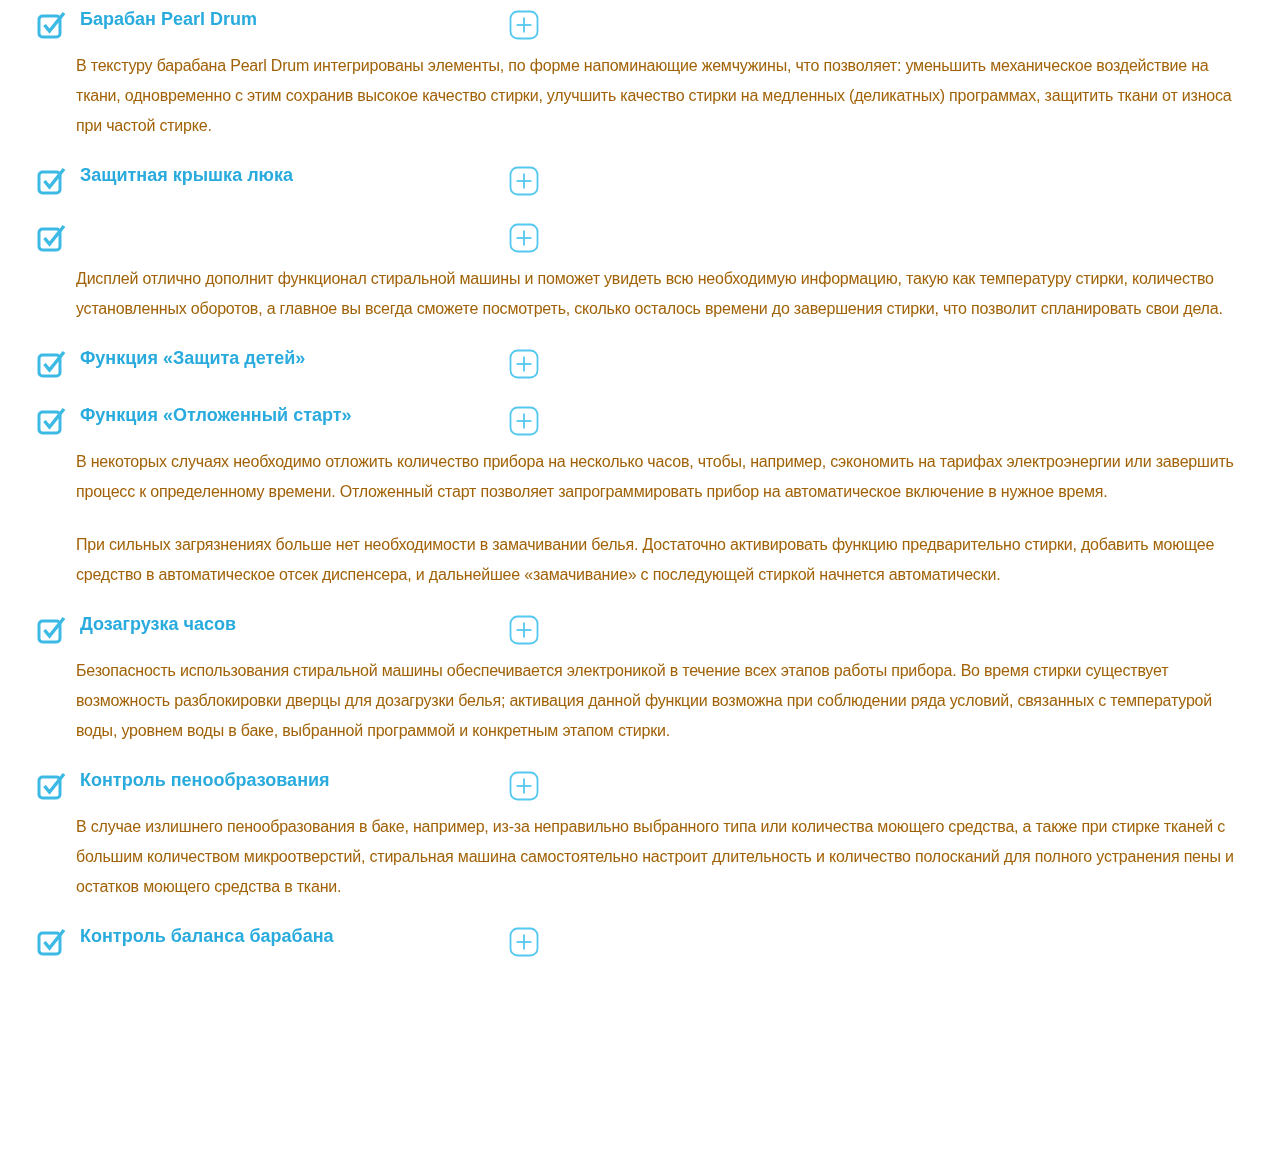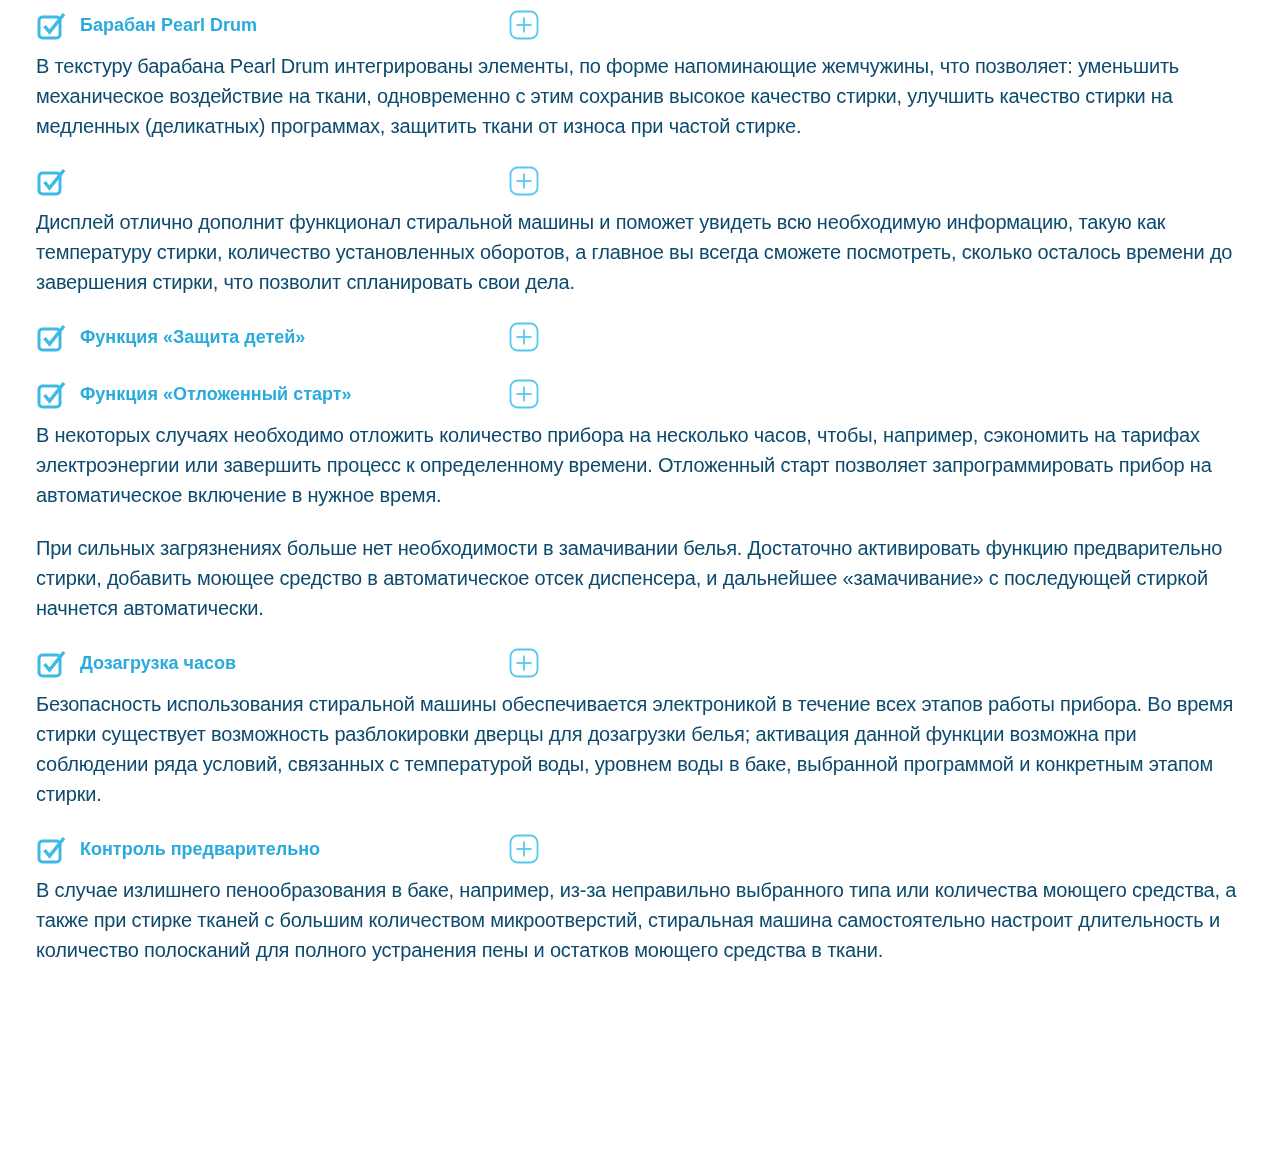--- a/index.html
+++ b/index.html
@@ -10,21 +10,21 @@
   }
   body {
     height: 1159px;
     overflow: hidden;
     padding: 8px 28px 0 36px;
   }
   .feature { margin-bottom: 23px; }
   .feature-header {
     position: relative;
     display: flex;
-    align-items: center;
+    align-items: flex-start;
     min-height: 34px;
     margin-bottom: 9px;
   }
   .check-icon {
     flex: 0 0 auto;
     width: 32px;
     height: 32px;
     margin-right: 12px;
     display: inline-block;
   }
@@ -46,25 +46,26 @@
     background: transparent;
     border: none;
     padding: 0;
     cursor: pointer;
     display: inline-flex;
     align-items: center;
     justify-content: center;
   }
   .plus-icon { width: 30px; height: 30px; display: inline-block; }
   .feature-desc {
-    color: #0c4a6e;
-    font-size: 20px;
+    color: #a16207;
+    font-size: 16px;
     letter-spacing: -0.2px;
     line-height: 30px;
     max-width: 1213px;
+    margin-left: 40px;
   }
 </style>
 </head>
 <body>
 
 <main id="features-root">
   <section class="feature">
     <div class="feature-header">
       <span class="check-icon">
         <svg width="32" height="32" viewBox="0 0 32 32" aria-hidden="true">
@@ -80,20 +81,38 @@
             <line x1="15" y1="7.5" x2="15" y2="22.5" stroke="#55c8ef" stroke-width="1.8"></line>
             <line x1="7.5" y1="15" x2="22.5" y2="15" stroke="#55c8ef" stroke-width="1.8"></line>
           </svg>
         </span>
       </button>
     </div>
     <p class="feature-desc">В текстуру барабана Pearl Drum интегрированы элементы, по форме напоминающие жемчужины, что позволяет: уменьшить механическое воздействие на ткани, одновременно с этим сохранив высокое качество стирки, улучшить качество стирки на медленных (деликатных) программах, защитить ткани от износа при частой стирке.</p>
   </section>
 
   <section class="feature">
+    <div class="feature-header">
+      <span class="check-icon">
+        <svg width="32" height="32" viewBox="0 0 32 32" aria-hidden="true">
+          <rect x="3" y="8" width="21" height="21" rx="3.5" fill="none" stroke="#3cb9e5" stroke-width="3"></rect>
+          <path d="M8.5 17 L13.5 23 L28 5" fill="none" stroke="#3cb9e5" stroke-width="3.4" stroke-linejoin="miter"></path>
+        </svg>
+      </span>
+      <h3 class="feature-title">Защитная крышка люка</h3>
+      <button class="expand-btn" type="button">
+        <span class="plus-icon">
+          <svg width="30" height="30" viewBox="0 0 30 30" aria-hidden="true">
+            <rect x="1.5" y="1.5" width="27" height="27" rx="7" fill="none" stroke="#55c8ef" stroke-width="1.8"></rect>
+            <line x1="15" y1="7.5" x2="15" y2="22.5" stroke="#55c8ef" stroke-width="1.8"></line>
+            <line x1="7.5" y1="15" x2="22.5" y2="15" stroke="#55c8ef" stroke-width="1.8"></line>
+          </svg>
+        </span>
+      </button>
+    </div>
   </section>
 
   <section class="feature">
     <div class="feature-header">
       <span class="check-icon">
         <svg width="32" height="32" viewBox="0 0 32 32" aria-hidden="true">
           <rect x="3" y="8" width="21" height="21" rx="3.5" fill="none" stroke="#3cb9e5" stroke-width="3"></rect>
           <path d="M8.5 17 L13.5 23 L28 5" fill="none" stroke="#3cb9e5" stroke-width="3.4" stroke-linejoin="miter"></path>
         </svg>
       </span>
@@ -180,28 +199,49 @@
   </section>
 
   <section class="feature">
     <div class="feature-header">
       <span class="check-icon">
         <svg width="32" height="32" viewBox="0 0 32 32" aria-hidden="true">
           <rect x="3" y="8" width="21" height="21" rx="3.5" fill="none" stroke="#3cb9e5" stroke-width="3"></rect>
           <path d="M8.5 17 L13.5 23 L28 5" fill="none" stroke="#3cb9e5" stroke-width="3.4" stroke-linejoin="miter"></path>
         </svg>
       </span>
-      <h3 class="feature-title">Контроль предварительно</h3>
+      <h3 class="feature-title">Контроль пенообразования</h3>
       <button class="expand-btn" type="button">
         <span class="plus-icon">
           <svg width="30" height="30" viewBox="0 0 30 30" aria-hidden="true">
             <rect x="1.5" y="1.5" width="27" height="27" rx="7" fill="none" stroke="#55c8ef" stroke-width="1.8"></rect>
             <line x1="15" y1="7.5" x2="15" y2="22.5" stroke="#55c8ef" stroke-width="1.8"></line>
             <line x1="7.5" y1="15" x2="22.5" y2="15" stroke="#55c8ef" stroke-width="1.8"></line>
           </svg>
         </span>
       </button>
     </div>
     <p class="feature-desc">В случае излишнего пенообразования в баке, например, из-за неправильно выбранного типа или количества моющего средства, а также при стирке тканей с большим количеством микроотверстий, стиральная машина самостоятельно настроит длительность и количество полосканий для полного устранения пены и остатков моющего средства в ткани.</p>
   </section>
 
+  <section class="feature">
+    <div class="feature-header">
+      <span class="check-icon">
+        <svg width="32" height="32" viewBox="0 0 32 32" aria-hidden="true">
+          <rect x="3" y="8" width="21" height="21" rx="3.5" fill="none" stroke="#3cb9e5" stroke-width="3"></rect>
+          <path d="M8.5 17 L13.5 23 L28 5" fill="none" stroke="#3cb9e5" stroke-width="3.4" stroke-linejoin="miter"></path>
+        </svg>
+      </span>
+      <h3 class="feature-title">Контроль баланса барабана</h3>
+      <button class="expand-btn" type="button">
+        <span class="plus-icon">
+          <svg width="30" height="30" viewBox="0 0 30 30" aria-hidden="true">
+            <rect x="1.5" y="1.5" width="27" height="27" rx="7" fill="none" stroke="#55c8ef" stroke-width="1.8"></rect>
+            <line x1="15" y1="7.5" x2="15" y2="22.5" stroke="#55c8ef" stroke-width="1.8"></line>
+            <line x1="7.5" y1="15" x2="22.5" y2="15" stroke="#55c8ef" stroke-width="1.8"></line>
+          </svg>
+        </span>
+      </button>
+    </div>
+
+  </section>
 
 </main>
 
 </body></html>

